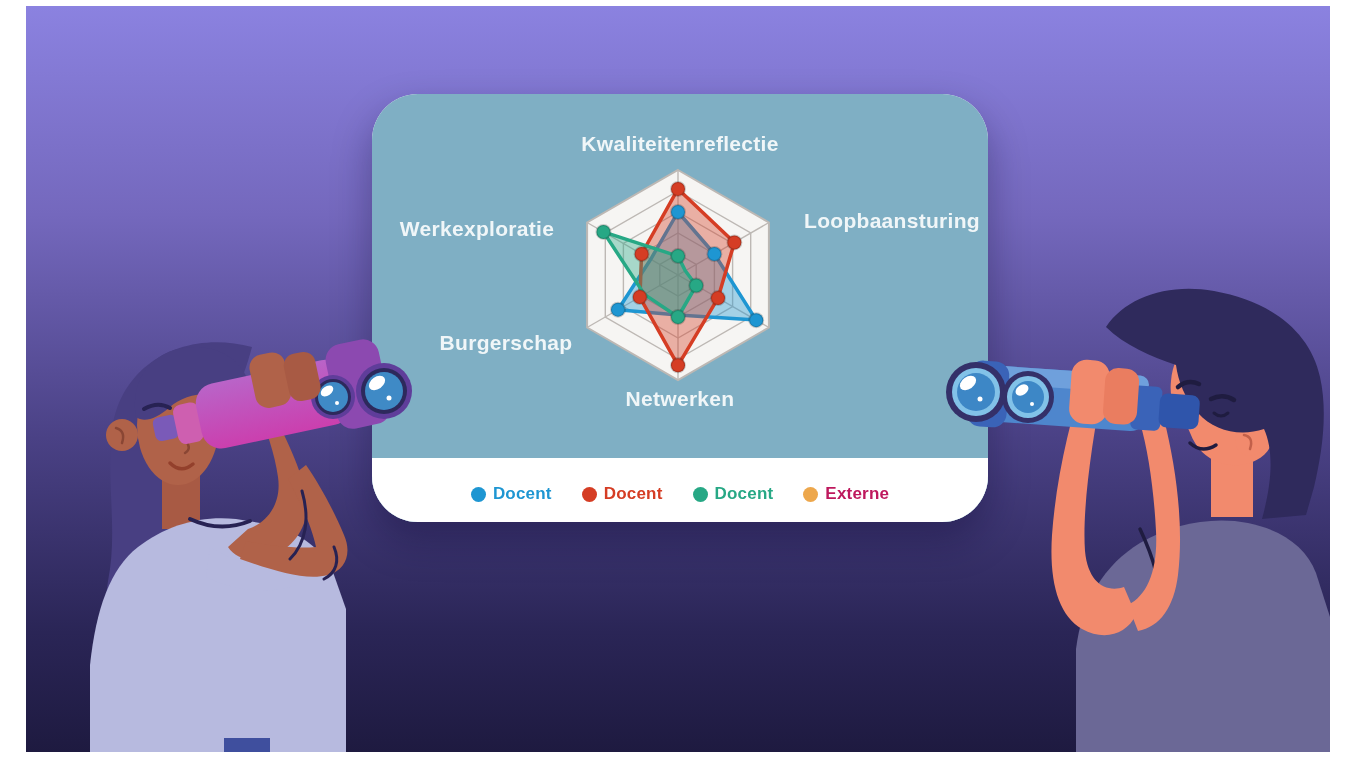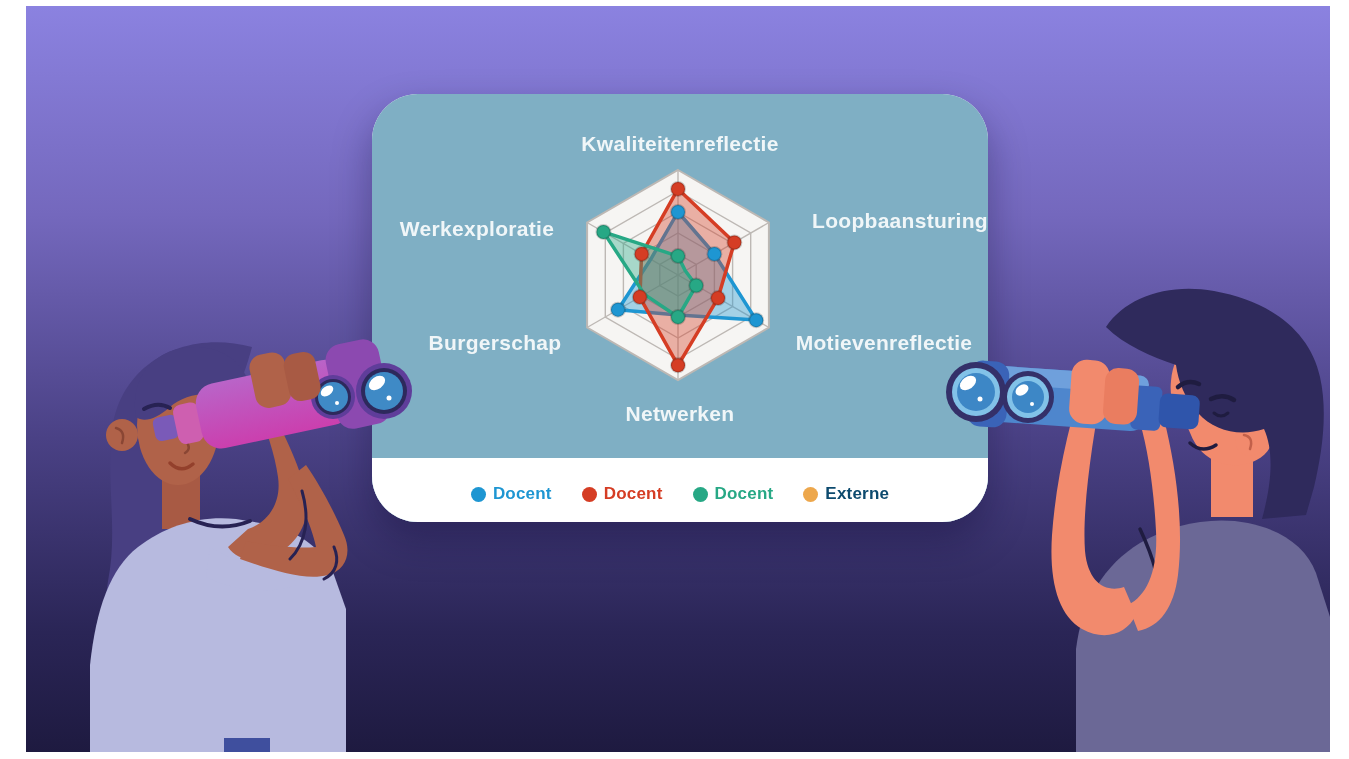--- a/index.html
+++ b/index.html
@@ -11,40 +11,39 @@
         background:#ffffff;overflow:hidden;box-shadow:0 18px 38px rgba(15,10,50,.35);}
   .chart-area{position:absolute;left:0;top:0;width:616px;height:432px;background:#7fafc4;}
   .legend-band{position:absolute;left:0;top:364px;width:616px;height:72px;background:#ffffff;
                display:flex;align-items:center;justify-content:center;gap:30px;}
   .legend-item{display:flex;align-items:center;gap:7px;}
   .legend-dot{width:15px;height:15px;border-radius:50%;}
   .legend-label{font-size:17px;font-weight:bold;letter-spacing:.2px;}
   .axis-label{position:absolute;transform:translate(-50%,-50%);color:#f0f6f8;font-weight:bold;
               font-size:21px;white-space:nowrap;letter-spacing:.3px;}
   .lbl-0{left:308px;top:50px;}
-  .lbl-1{left:520px;top:127px;margin-left:8px;}
+  .lbl-1{left:520px;top:127px;}
   .lbl-2{left:512px;top:249px;}
-  .lbl-3{left:308px;top:320px;}
-  .lbl-4{left:123px;top:249px;}
+  .lbl-3{left:308px;top:305px;}
+  .lbl-4{left:134px;top:249px;}
   .lbl-5{left:105px;top:126px;margin-top:9px;}
   #radar{position:absolute;left:180px;top:56px;}
   .figure{position:absolute;}
   #woman{left:64px;top:327px;}
   #man{left:902px;top:277px;}
 </style>
 </head>
 <body>
 
 <div class="bg">
 
   <div class="card">
     <div class="chart-area">
       <div class="axis-label lbl-0">Kwaliteitenreflectie</div>
       <div class="axis-label lbl-1">Loopbaansturing</div>
-      <div class="axis-label lbl-2">Motievenreflectie</div>
       <div class="axis-label lbl-3">Netwerken</div>
       <div class="axis-label lbl-4">Burgerschap</div>
       <div class="axis-label lbl-5">Werkexploratie</div>
       <svg id="radar" width="252" height="252">
           <polygon points="126.0,20.0 216.9,72.5 216.9,177.5 126.0,230.0 35.1,177.5 35.1,72.5" fill="#f6f5f3" stroke="#bdb8b4" stroke-width="2"></polygon>
           <polygon points="126.0,41.0 198.7,83.0 198.7,167.0 126.0,209.0 53.3,167.0 53.3,83.0" fill="none" stroke="#bdb8b4" stroke-width="1.4"></polygon>
           <polygon points="126.0,62.0 180.6,93.5 180.6,156.5 126.0,188.0 71.4,156.5 71.4,93.5" fill="none" stroke="#bdb8b4" stroke-width="1.4"></polygon>
           <polygon points="126.0,83.0 162.4,104.0 162.4,146.0 126.0,167.0 89.6,146.0 89.6,104.0" fill="none" stroke="#bdb8b4" stroke-width="1.4"></polygon>
           <polygon points="126.0,104.0 144.2,114.5 144.2,135.5 126.0,146.0 107.8,135.5 107.8,114.5" fill="none" stroke="#bdb8b4" stroke-width="1.4"></polygon>
           <line x1="126" y1="125" x2="126" y2="20" stroke="#bdb8b4" stroke-width="1.4"></line>
@@ -80,21 +79,21 @@
       <div class="legend-item">
         <span class="legend-dot" style="background: rgb(213, 61, 36);"></span>
         <span class="legend-label" style="color: rgb(213, 61, 36);">Docent</span>
       </div>
       <div class="legend-item">
         <span class="legend-dot" style="background: rgb(39, 168, 133);"></span>
         <span class="legend-label" style="color: rgb(39, 168, 133);">Docent</span>
       </div>
       <div class="legend-item">
         <span class="legend-dot" style="background: rgb(237, 167, 76);"></span>
-        <span class="legend-label" style="color: #0c4a6e;">Externe</span>
+        <span class="legend-label" style="color: #be185d;">Externe</span>
       </div>
     </div>
   </div>
 
   <svg id="woman" class="figure" width="348" height="419" viewBox="0 0 348 419">
     <defs>
       <linearGradient id="gradW" x1="0" y1="0" x2="0" y2="1">
         <stop offset="0" stop-color="#b964c8"></stop>
           <stop offset="1" stop-color="#cb3fae"></stop>
       </linearGradient>

